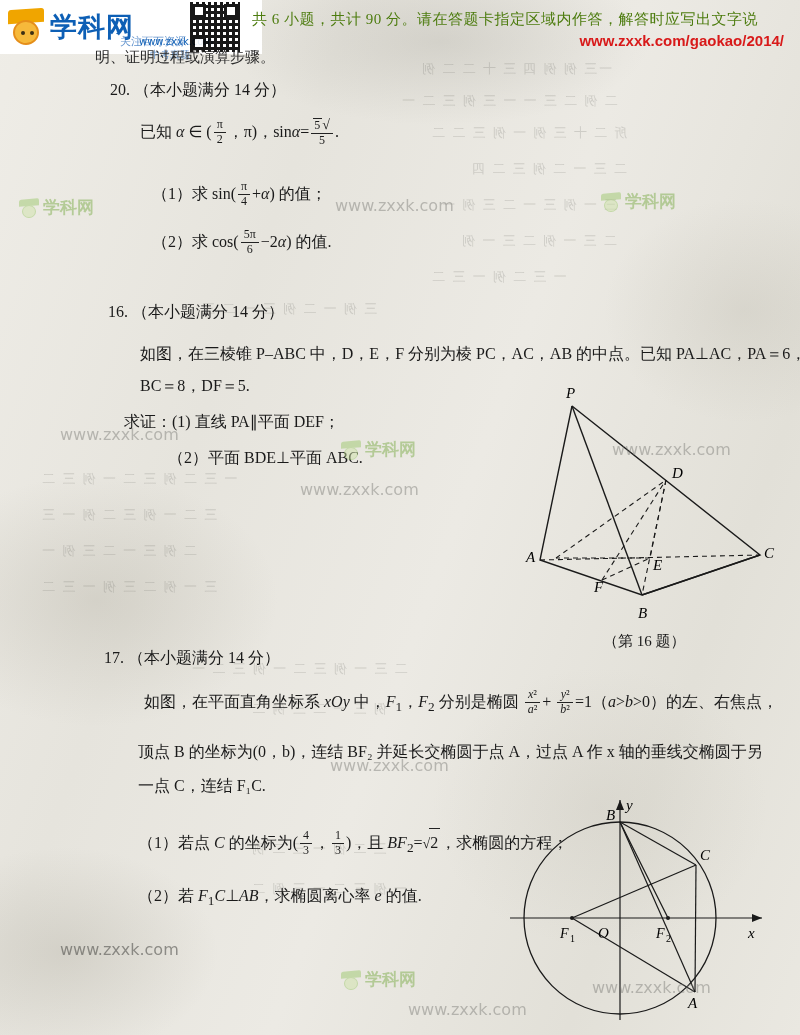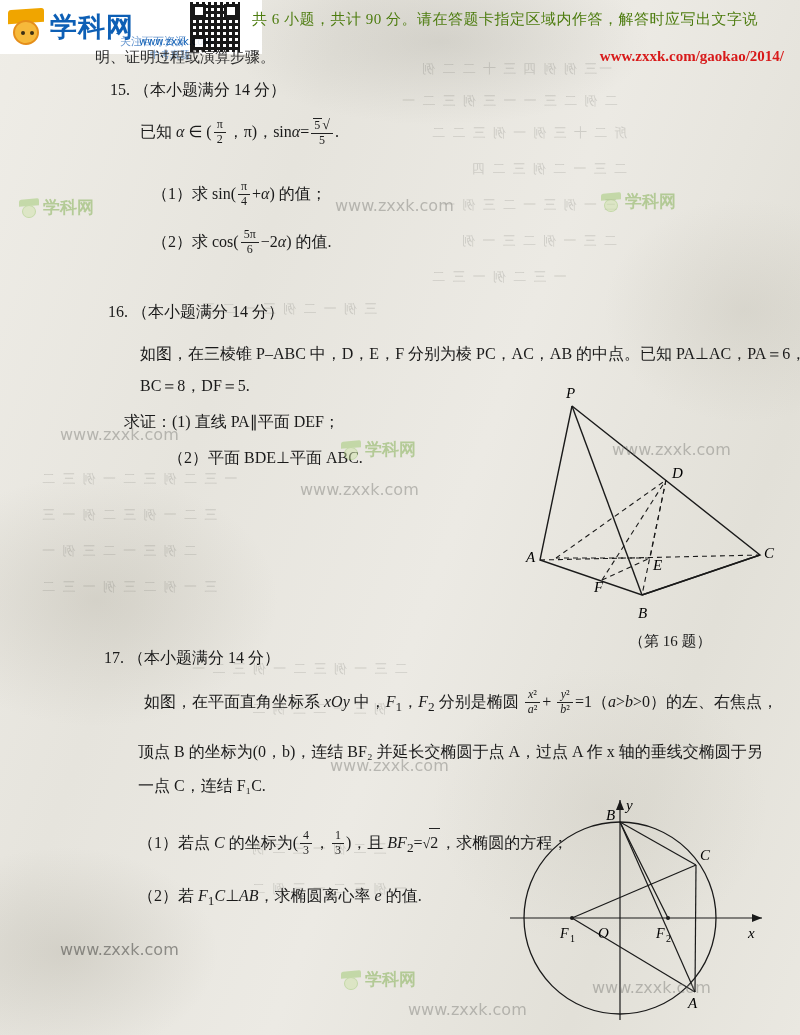--- a/index.html
+++ b/index.html
@@ -126,25 +126,24 @@
     font-family: "DejaVu Sans", sans-serif;
     font-size: 10px;
     color: #2d6fbd;
     opacity: 0.7;
   }
   
   #red-url {
     position: absolute;
     right: 16px; top: 32px;
     color: #d81a1a;
-    font-family: Liberation Serif, serif;
+    font-family: Liberation Sans, sans-serif;
     font-size: 15px;
     font-weight: bold;
     text-decoration: none;
-    margin-top: 16px;
   }
   
   #top-line {
     position: absolute;
     left: 252px; top: 10px;
     font-size: 15px;
     letter-spacing: 0.5px;
     color: #4d7c0f;
     white-space: nowrap;
   }
@@ -242,21 +241,20 @@
     letter-spacing: 6px;
     pointer-events: none;
     user-select: none;
   }
   
   svg { display: block; }
   #fig16 { position: absolute; left: 520px; top: 380px; }
   #fig16-cap {
     position: absolute; left: 603px; top: 632px;
     font-size: 15px;
-    margin-left: 26px;
   }
   #fig17 { position: absolute; left: 500px; top: 790px; }
 </style>
 </head>
 <body>
 
 <div id="paper"></div>
 
 <div class="content">
   <div class="ghost" style="left:420px; top:60px;">一三 例 例 四 三 十 二 二 例</div>
@@ -297,21 +295,21 @@
   </div>
   <div id="qr-note">关注百万资源</div>
   <div id="qr-note2">中考真题</div>
 
   <a id="red-url" href="#">www.zxxk.com/gaokao/2014/</a>
 
   <div id="top-line">共 6 小题，共计 90 分。请在答题卡指定区域内作答，解答时应写出文字说</div>
   <div id="top-line2">明、证明过程或演算步骤。</div>
 
   <div class="qnum" style="left:110px; top:80px;">
-    <span>15.</span>
+    <span>20.</span>
     <span>（本小题满分 14 分）</span>
   </div>
 
   <div class="qtext" style="left:140px; top:118px;">
     已知&nbsp;<span class="italic">α</span>&nbsp;∈&nbsp;(<span class="frac"><span class="num">π</span><span class="den">2</span></span>，π)，sin<span class="italic">α</span>=<span class="frac"><span class="num"><span class="sqrt">5</span><span class="rad">√</span></span><span class="den">5</span></span>.
   </div>
 
   <div class="qtext" style="left:152px; top:180px;">
     （1）求 sin(<span class="frac"><span class="num">π</span><span class="den">4</span></span>+<span class="italic">α</span>) 的值；
   </div>

